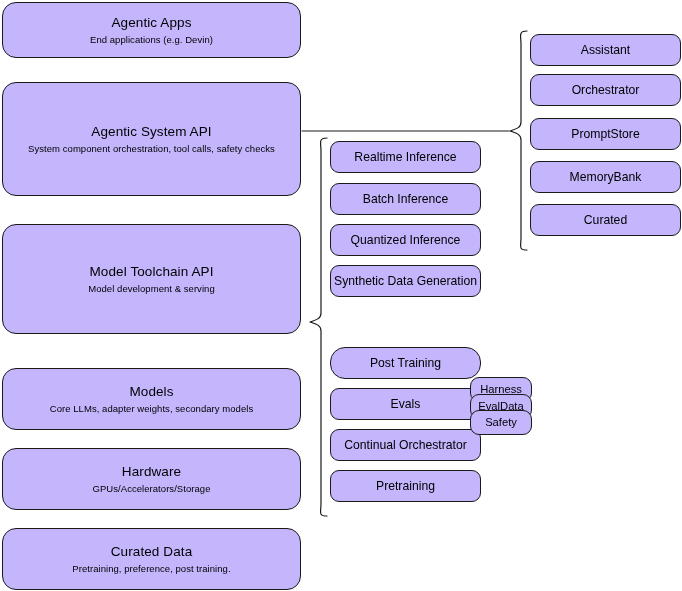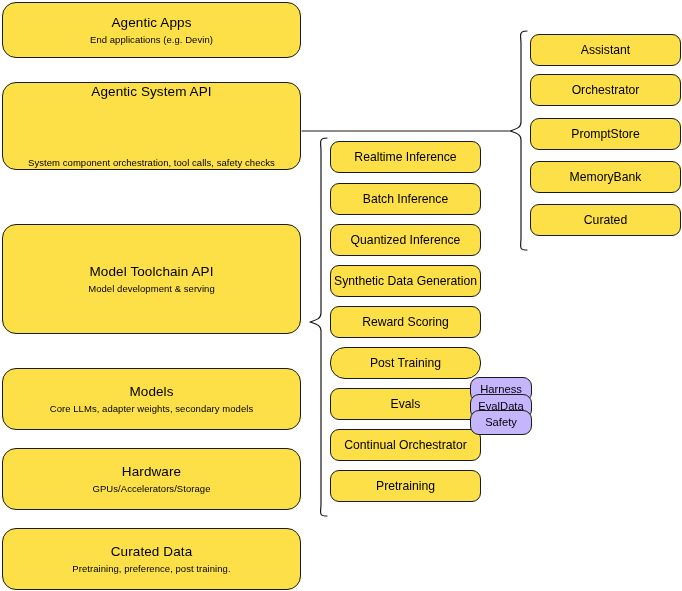--- a/index.html
+++ b/index.html
@@ -21,21 +21,21 @@
     left: 0; top: 0;
     width: 682px;
     height: 591px;
   }
 
   
   .box {
     position: absolute;
     box-sizing: border-box;
     border: 1.2px solid #1a1a1a;
-    background: #fde047;
+    background: #c4b5fd;
     display: flex;
     flex-direction: column;
     align-items: center;
     justify-content: center;
     text-align: center;
   }
 
   
   .layer {
     left: 2px;
@@ -136,21 +136,21 @@
              C 316 324, 321 325, 321 331
              L 321 504
              C 321 512, 318 516, 327 516"></path>
   </svg>
 
   <div class="box layer" style="top:2px; height:56px;">
     <div class="title">Agentic Apps</div>
     <div class="subtitle">End applications (e.g. Devin)</div>
   </div>
 
-  <div class="box layer" style="top:82px; height:88px;justify-content:space-between;">
+  <div class="box layer" style="top:82px; height:114px;">
     <div class="title">Agentic System API</div>
     <div class="subtitle">System component orchestration, tool calls, safety checks</div>
   </div>
 
   <div class="box layer" style="top:224px; height:110px;">
     <div class="title">Model Toolchain API</div>
     <div class="subtitle">Model development &amp; serving</div>
   </div>
 
   <div class="box layer" style="top:368px; height:62px;">
@@ -173,23 +173,20 @@
   </div>
   <div class="box mid" style="top:183px;">
     <div class="label">Batch Inference</div>
   </div>
   <div class="box mid" style="top:224px;">
     <div class="label">Quantized Inference</div>
   </div>
   <div class="box mid" style="top:265px;">
     <div class="label">Synthetic Data Generation</div>
   </div>
-  <div class="box mid" style="top:306px;">
-    <div class="label">Reward Scoring</div>
-  </div>
   <div class="box mid" style="top:347px;border-radius:15px;">
     <div class="label">Post Training</div>
   </div>
   <div class="box mid" style="top:388px;">
     <div class="label">Evals</div>
   </div>
   <div class="box mid" style="top:429px;">
     <div class="label">Continual Orchestrator</div>
   </div>
   <div class="box mid" style="top:470px;">

